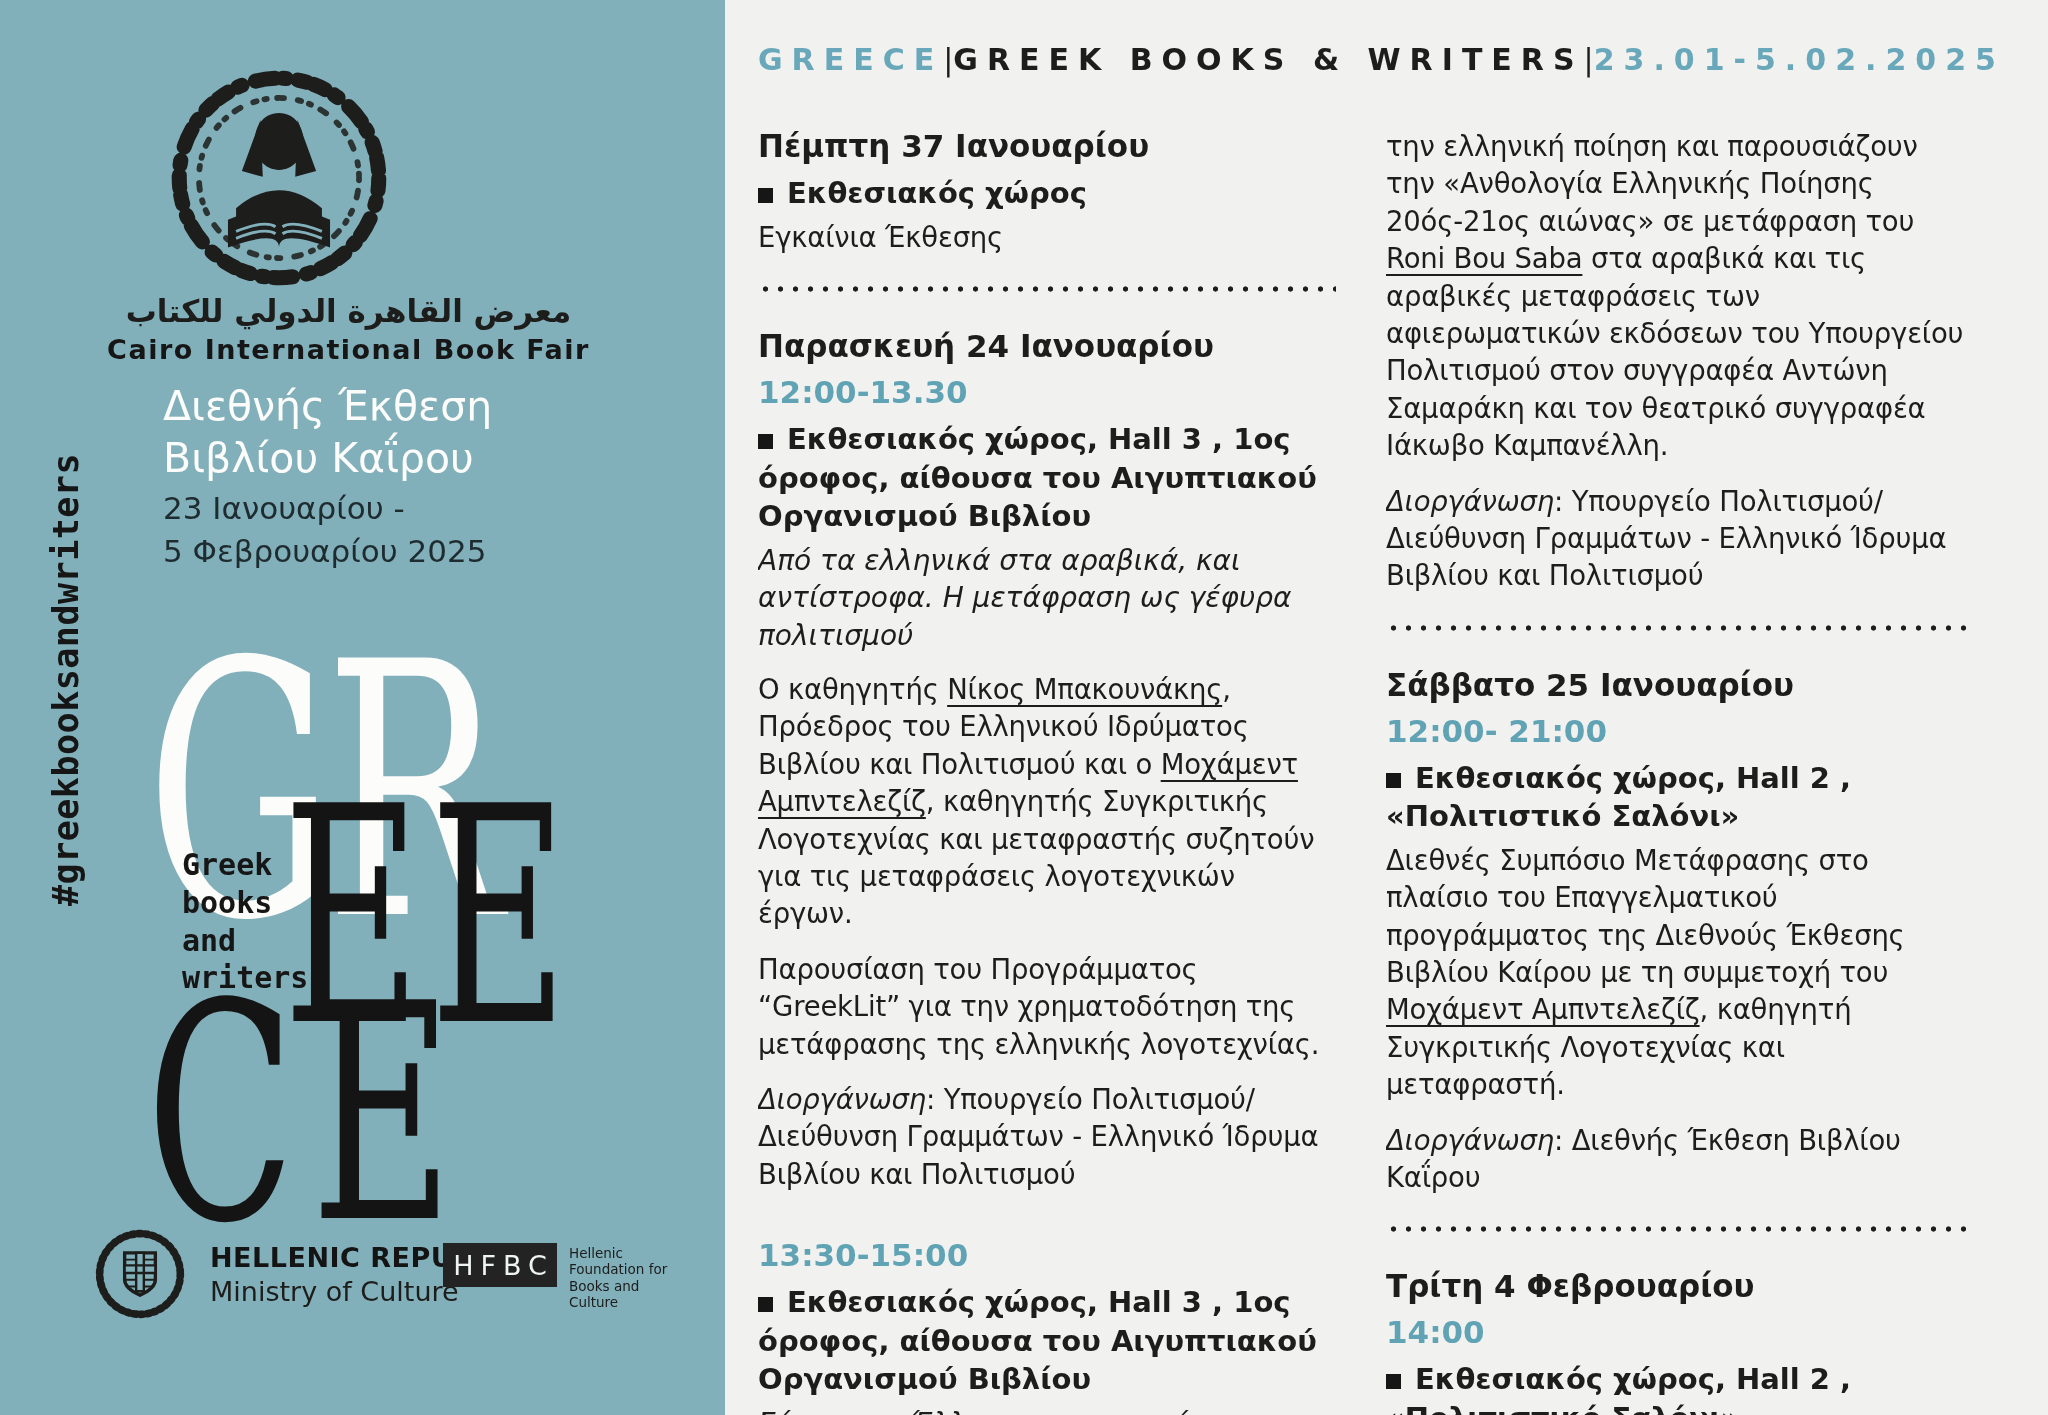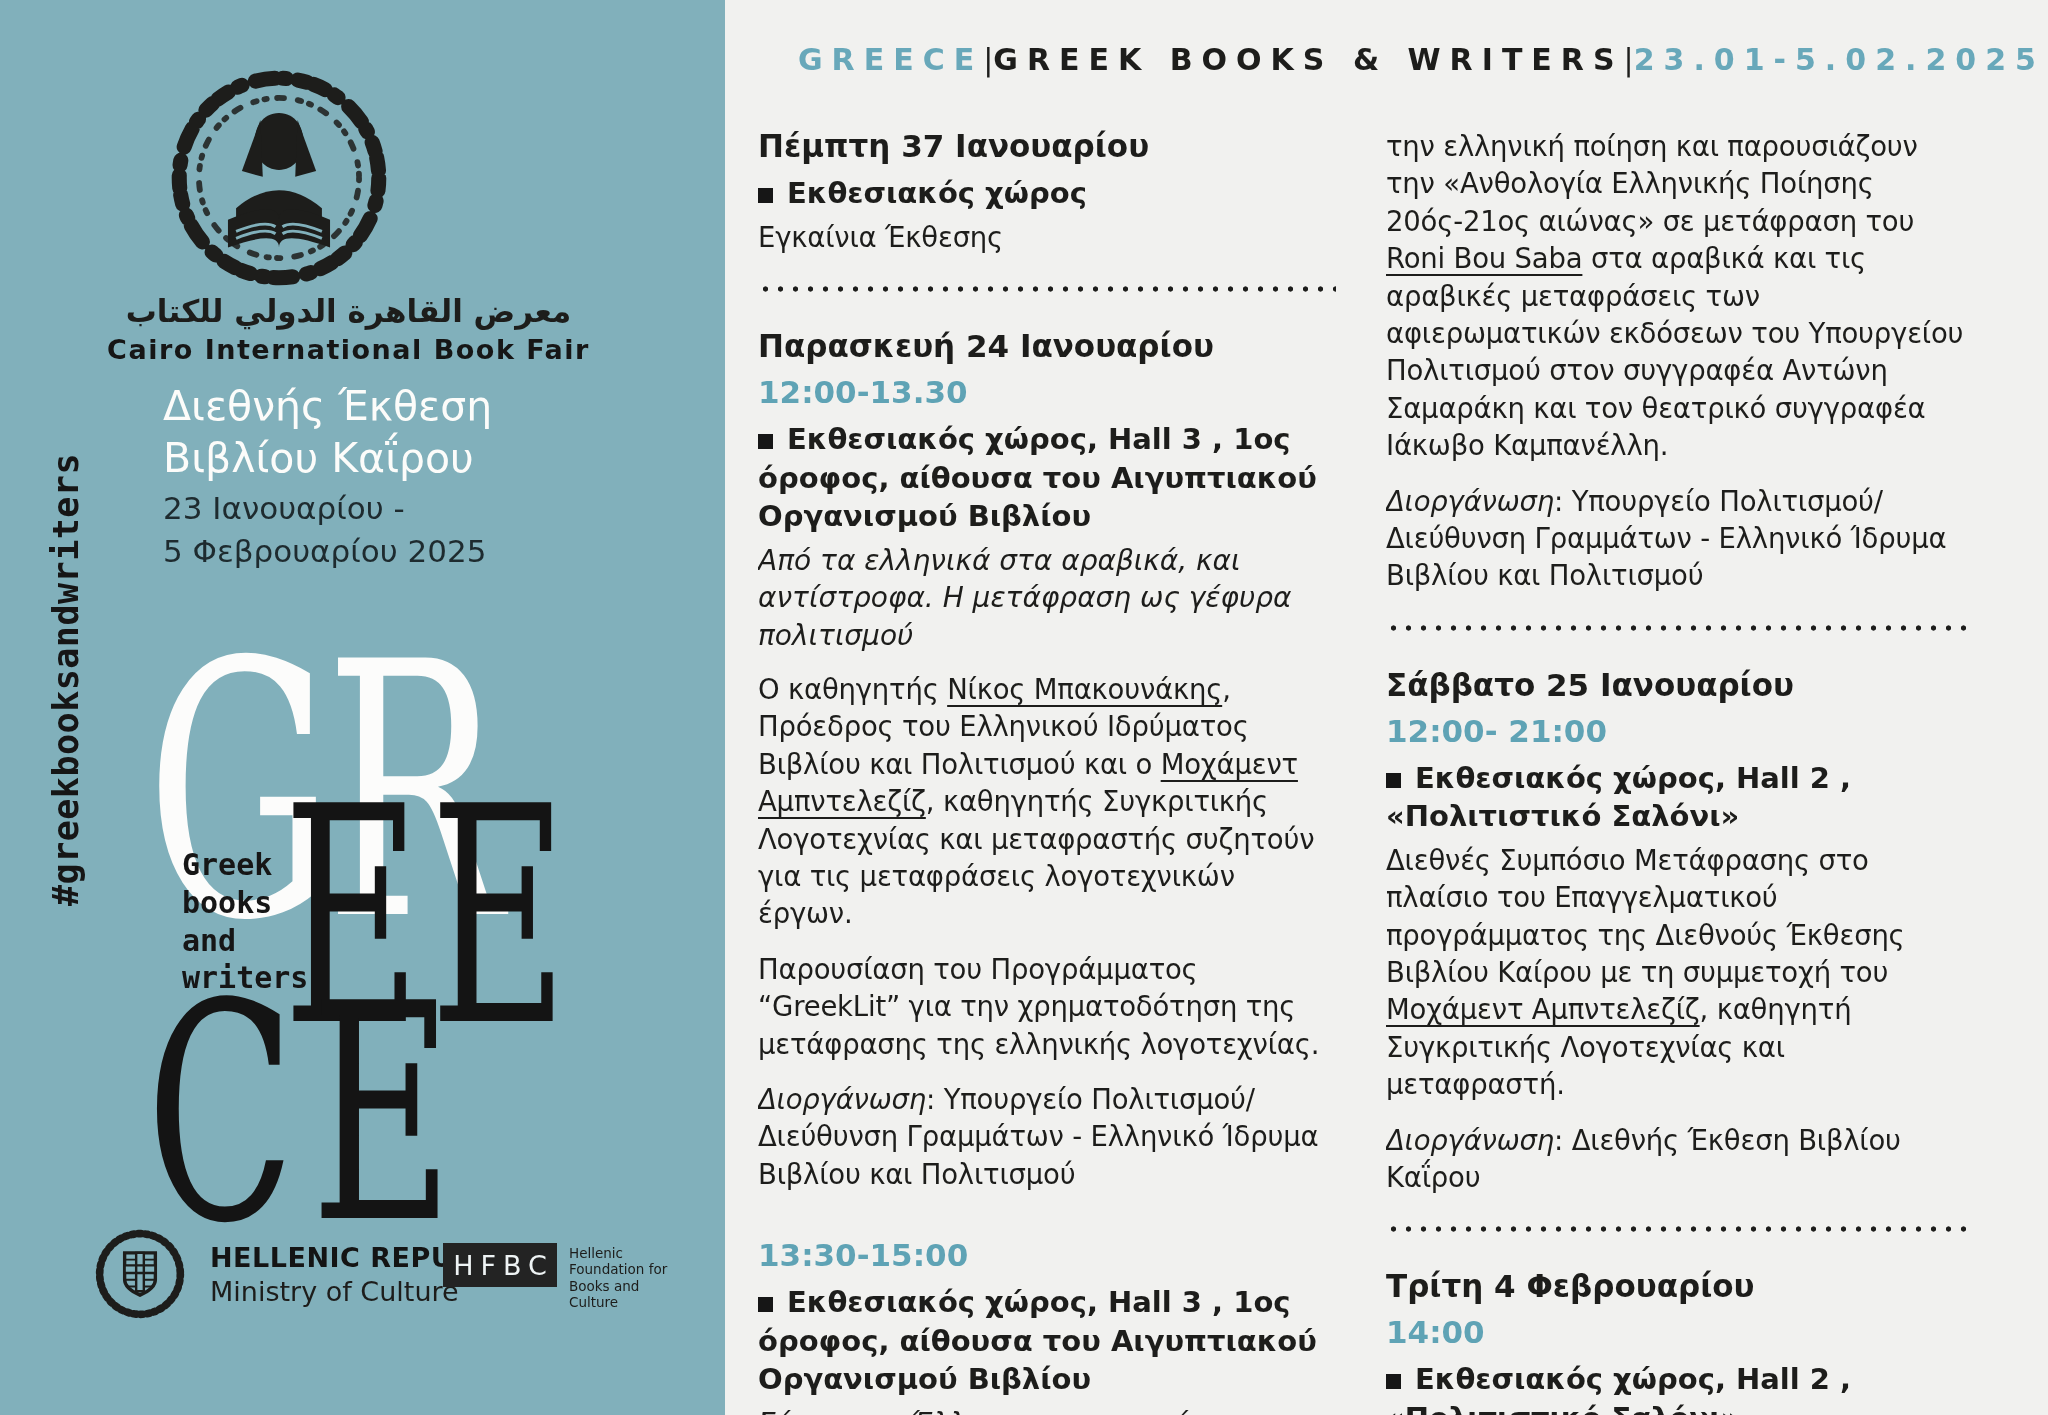--- a/index.html
+++ b/index.html
@@ -38,21 +38,21 @@
   .gov-name{font-weight:700;font-size:27px;letter-spacing:.5px;color:#141414;}
   .gov-dept{font-size:27px;color:#1d1d1b;margin-top:3px;}
   .hfbc{position:absolute;left:443px;top:1243px;display:flex;align-items:flex-start;}
   .hfbc-box{width:114px;height:44px;background:#232323;color:#eef3f4;
     display:flex;align-items:center;justify-content:center;
     font-size:27px;font-weight:500;letter-spacing:7px;padding-left:7px;box-sizing:border-box;}
   .hfbc-cap{margin-left:12px;font-size:13.5px;line-height:1.22;color:#1d1d1b;padding-top:2px;}
   
   .main-header{position:absolute;left:758px;top:42px;width:1206px;
     display:flex;align-items:flex-start;justify-content:space-between;
-    font-weight:700;font-size:30px;letter-spacing:9px;white-space:nowrap;margin-left:40px;}
+    font-weight:700;font-size:30px;letter-spacing:9px;white-space:nowrap;}
   .hdr-teal{color:#68a8ba;}
   .hdr-black{color:#1d1d1b;}
   .hdr-sep{font-weight:400;letter-spacing:0;color:#1d1d1b;font-size:30px;}
   .col{position:absolute;top:128px;height:1287px;overflow:hidden;}
   .col1{left:758px;width:578px;}
   .col2{left:1386px;width:584px;}
   .day{font-weight:700;font-size:31px;margin:0 0 10px;}
   .time{font-weight:700;font-size:31px;color:#5fa3b5;margin:0 0 10px;}
   .venue{font-weight:700;font-size:29px;line-height:1.33;margin:0 0 6px;}
   .bullet{display:inline-block;width:15px;height:15px;background:#161616;margin-right:14px;}

